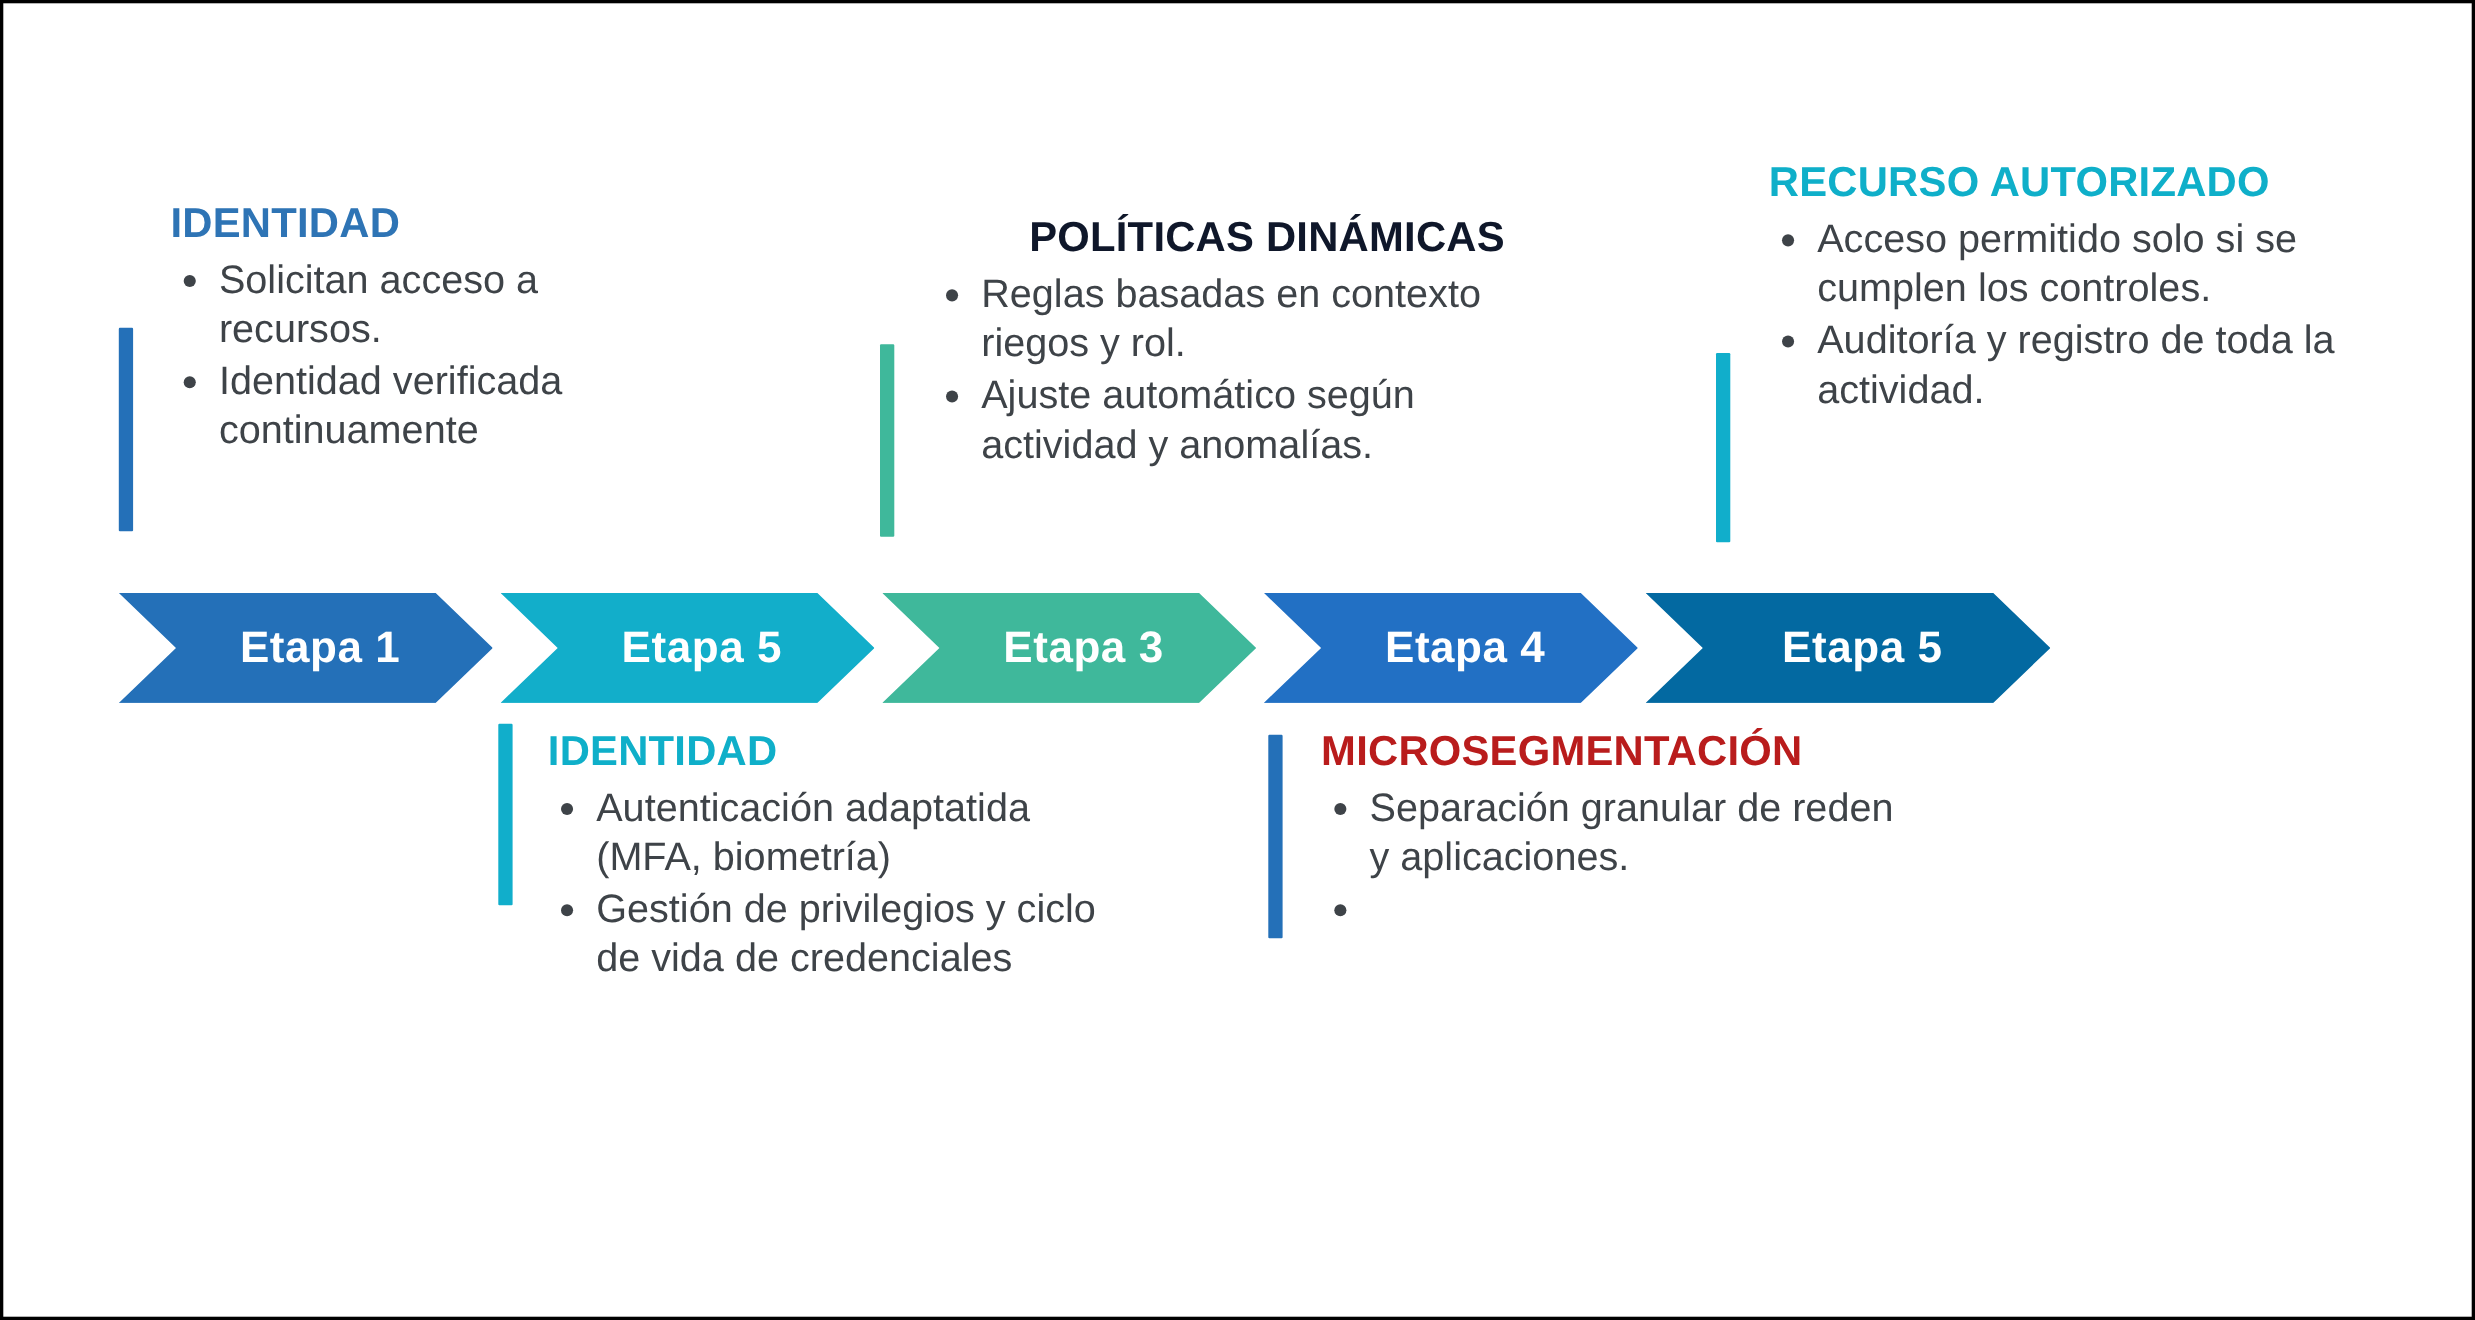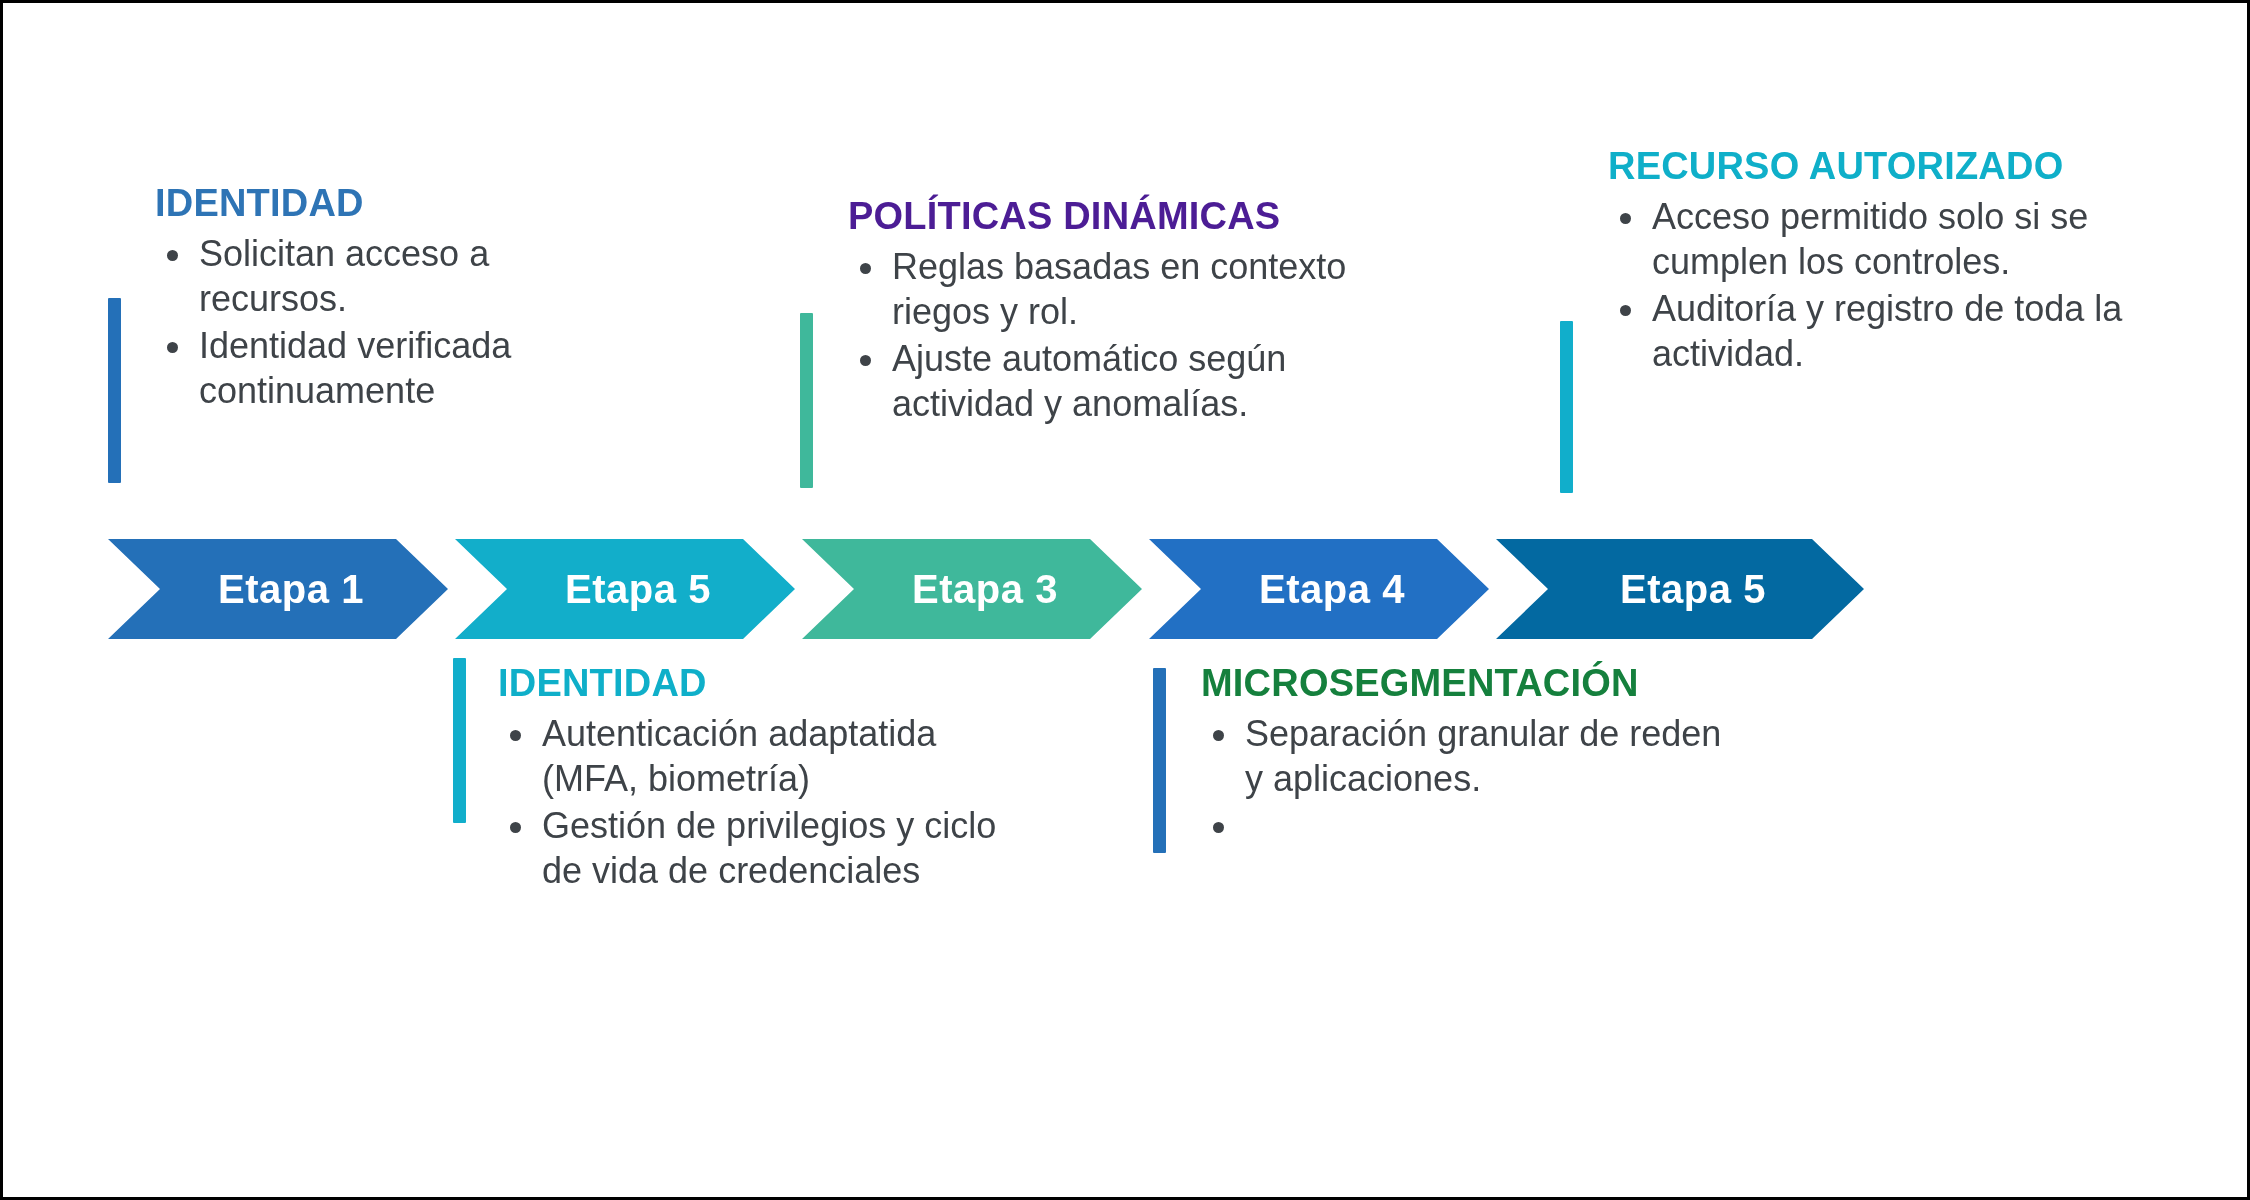--- a/index.html
+++ b/index.html
@@ -103,21 +103,21 @@
       </li>
       <li>
         <span class="bullet"></span>
         <span>Identidad verificada continuamente</span>
       </li>
     </ul>
   </div>
 
   <div class="accent-bar" style="left:797px; top:310px; height:175px; background:#3FB89B;"></div>
   <div class="block" style="left:845px; top:193px; width:520px;">
-    <div class="block-heading" style="color:#4c1d95;">POLÍTICAS DINÁMICAS</div>
+    <div class="block-heading" style="color:#0f172a;text-align:right;">POLÍTICAS DINÁMICAS</div>
     <ul class="block-list">
       <li>
         <span class="bullet"></span>
         <span>Reglas basadas en contexto riegos y rol.</span>
       </li>
       <li>
         <span class="bullet"></span>
         <span>Ajuste automático según actividad y anomalías.</span>
       </li>
     </ul>
@@ -166,21 +166,21 @@
       </li>
       <li>
         <span class="bullet"></span>
         <span>Gestión de privilegios y ciclo de vida de credenciales</span>
       </li>
     </ul>
   </div>
 
   <div class="accent-bar" style="left:1150px; top:665px; height:185px; background:#2470B8;"></div>
   <div class="block" style="left:1198px; top:660px; width:540px;">
-    <div class="block-heading" style="color:#15803d;">MICROSEGMENTACIÓN</div>
+    <div class="block-heading" style="color:#b91c1c;">MICROSEGMENTACIÓN</div>
     <ul class="block-list">
       <li>
         <span class="bullet"></span>
         <span>Separación granular de reden y aplicaciones.</span>
       </li>
       <li>
         <span class="bullet"></span>
       </li>
     </ul>
   </div>

